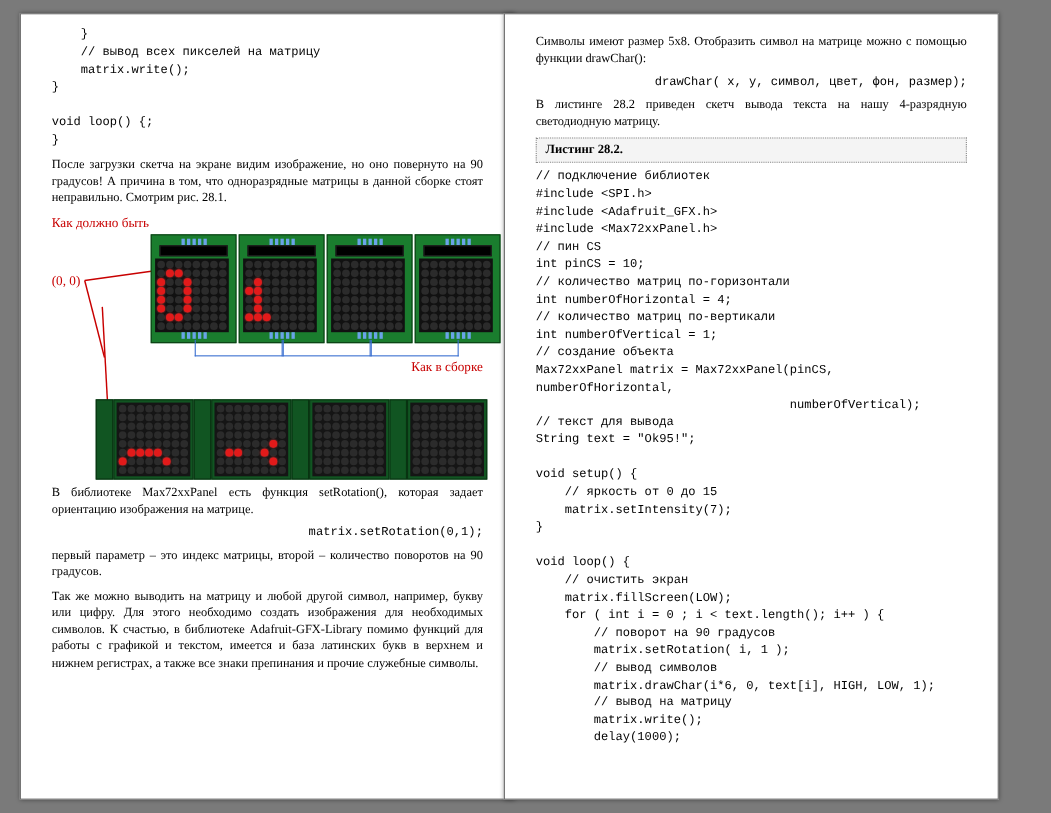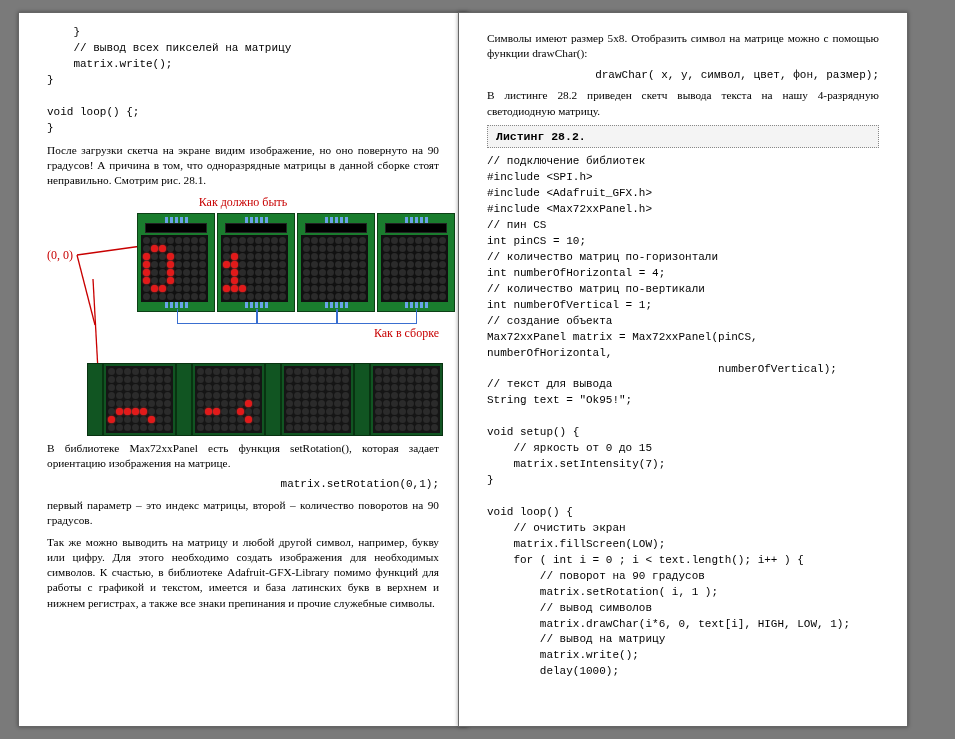--- a/index.html
+++ b/index.html
@@ -47,21 +47,21 @@
   a.link { color: #1a5fd0; text-decoration: none; }
   a.link.red { color: #b00000; }
 
   
   .fig-wrap { margin: 6px 0 2px 0; }
   .fig-label-red {
     color: #c80000;
     font-weight: 500;
     font-size: 12px;
     margin: 4px 0 2px 0;
-    text-align: center;
+    text-align: left;
   }
   .fig-label2 { text-align:right; margin: 2px 0 4px 0; color:#c80000; font-size:12px;}
   .fig-area {
     position: relative;
     text-decoration: underline;
   }
 
   
   .boards-row {
     display: flex;
@@ -139,21 +139,20 @@
   }
 
   
   .listing-box{
     background:#f4f4f4;
     border:1px dotted #888;
     padding:3px 8px;
     font-weight:bold;
     font-size:11.5px;
     margin:6px 0 6px 0;
-    font-family:Liberation Mono, monospace;
   }
 
 </style>
 </head>
 <body>
 
 <div class="viewport">
 
   <div class="page left">
 

